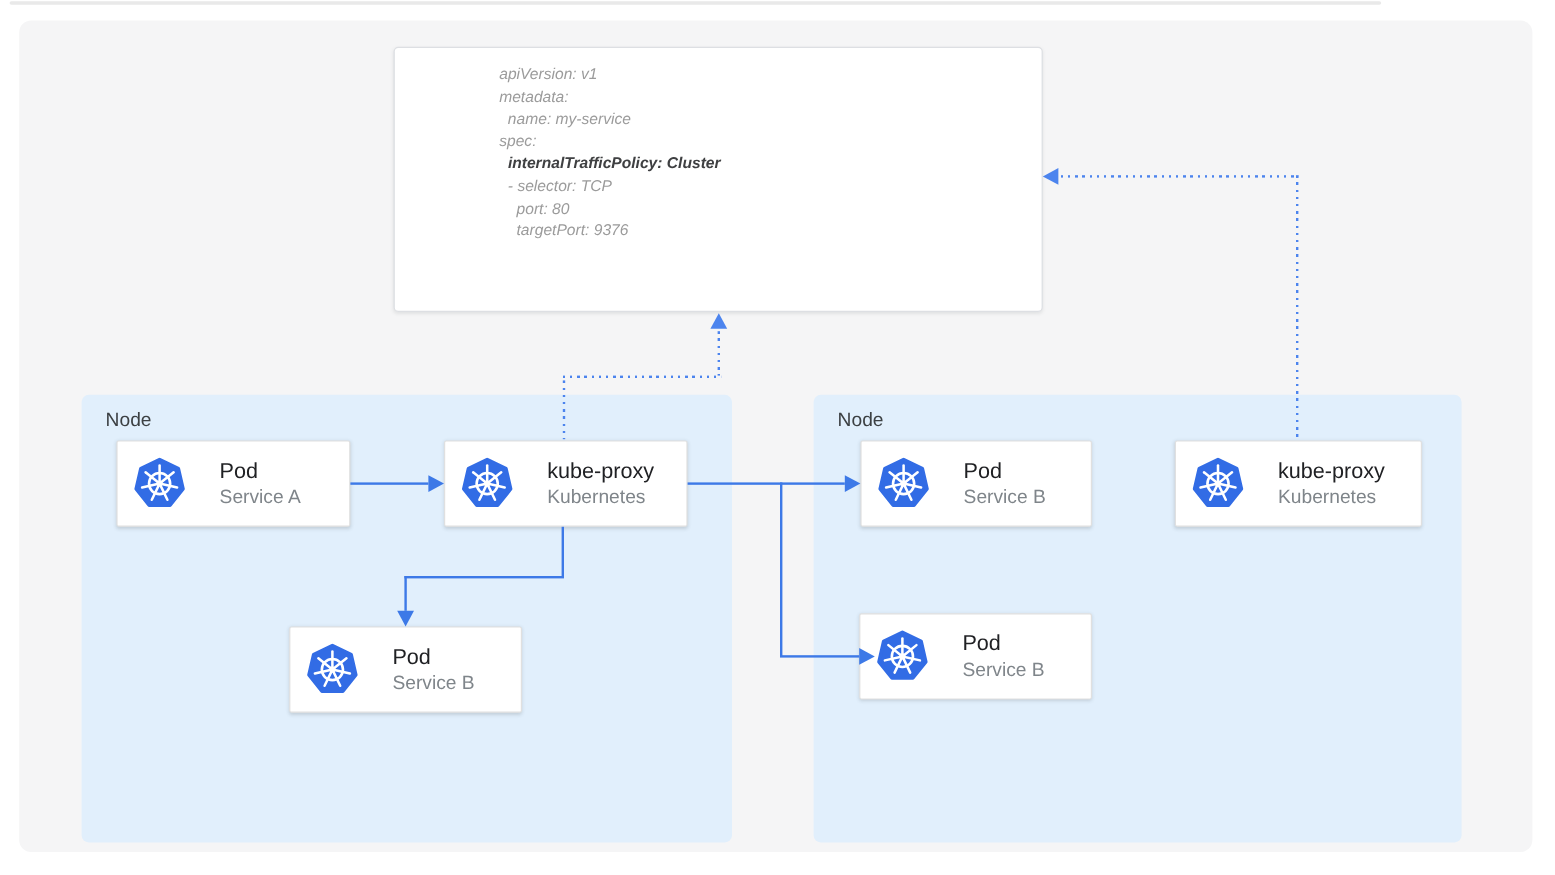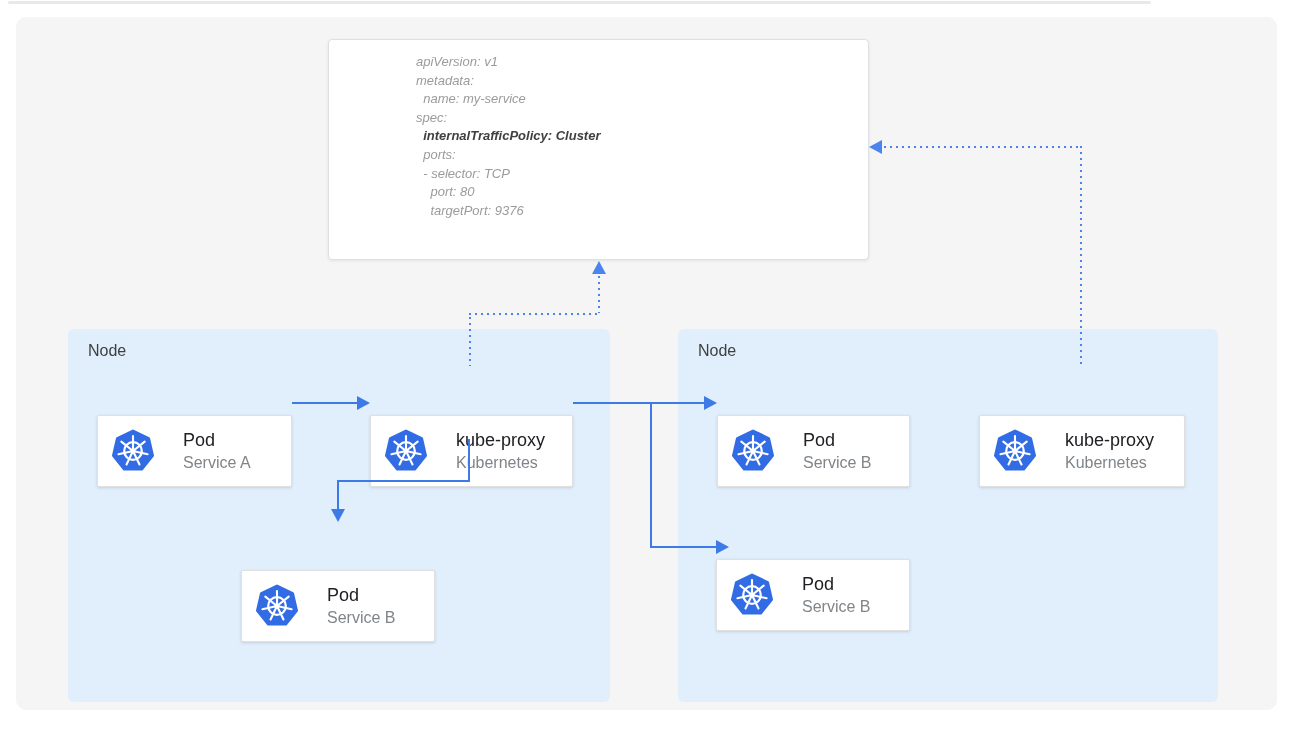--- a/index.html
+++ b/index.html
@@ -40,21 +40,21 @@
   .node-label {
     position:absolute; left:20px; top:13px;
     font-size:16px; color:var(--node_label,#3c4043);
   }
   
   .card {
     position:absolute; height:72px; background:#ffffff;
     border:1px solid var(--card_border,#e0e0e0); border-radius:2px;
     box-shadow:0 1px 3px rgba(60,64,67,.18);
     box-sizing:border-box;
-    display:flex; align-items:center;margin-top:48px;
+    display:flex; align-items:center;
   }
   .card .icon { margin-left:13px; width:44px; height:44px; flex:0 0 44px; }
   .card .txt  { margin-left:28px; display:flex; flex-direction:column; }
   .card .title    { font-size:18px; line-height:23px; color:var(--title_text,#202124); }
   .card .subtitle { font-size:16px; line-height:21px; color:var(--subtitle_text,#7f858a); }
   .card-a { left:81px;  top:350px; width:195px; }
   .card-b { left:354px; top:350px; width:203px; }
   .card-c { left:225px; top:505px; width:194px; }
   .card-d { left:701px; top:350px; width:193px; }
   .card-e { left:963px; top:350px; width:206px; }
@@ -90,21 +90,20 @@
 
   <div class="canvas">
 
     <div class="yaml-box">
       <div class="yaml-code">
         <div class="yline"><span>apiVersion: v1</span><span class="b"></span></div>
         <div class="yline"><span>metadata:</span><span class="b"></span></div>
         <div class="yline"><span>  name: my-service</span><span class="b"></span></div>
         <div class="yline"><span>spec:</span><span class="b"></span></div>
         <div class="yline"><span>  </span><span class="b">internalTrafficPolicy: Cluster</span></div>
-        <div class="yline"><span>  ports:</span><span class="b"></span></div>
         <div class="yline"><span>  - selector: TCP</span><span class="b"></span></div>
         <div class="yline"><span>    port: 80</span><span class="b"></span></div>
         <div class="yline"><span>    targetPort: 9376</span><span class="b"></span></div>
       </div>
     </div>
 
     <div class="node node-left">
       <span class="node-label">Node</span>
     </div>
 

